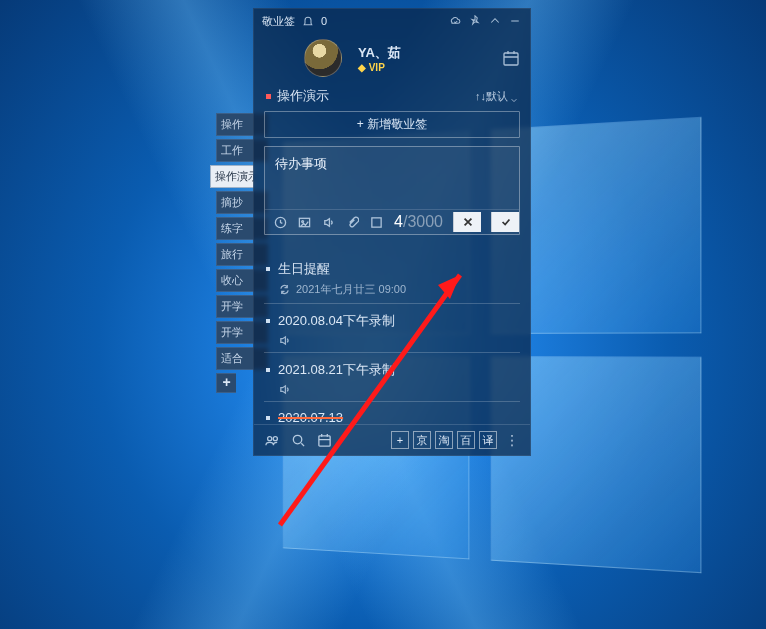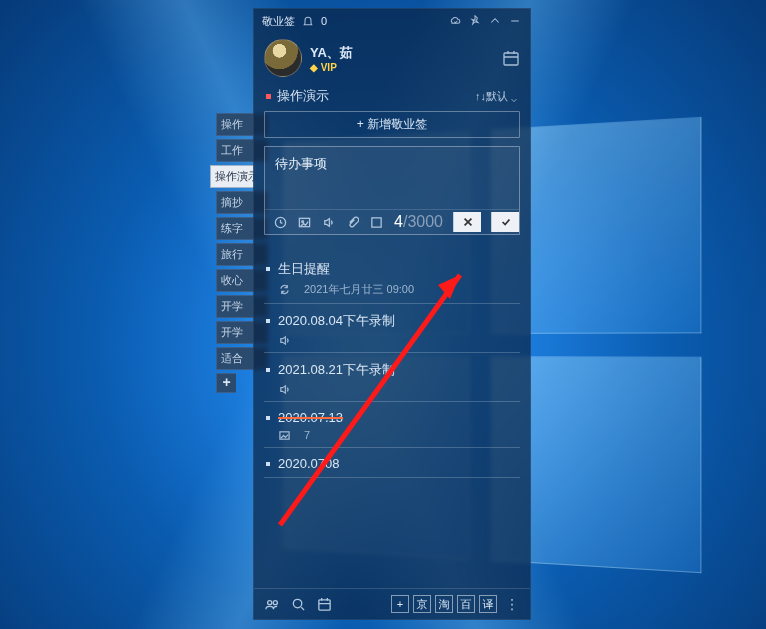--- a/index.html
+++ b/index.html
@@ -42,37 +42,37 @@
     position: relative; left: -6px; width: 44px;
     background: #e9eef5; color: #1b2a3e; border-color: #9fb2c8;
   }
   .side-tabs .tab.add {
     text-align: center; font-size: 14px; font-weight: bold; color: #dbe7f5;
     width: 20px; padding: 0 0 2px 0;
   }
 
   
   .app {
-    position: absolute; left: 253px; top: 8px; width: 278px; height: 612px;
+    position: absolute; left: 253px; top: 8px; width: 278px; height: 448px;
     background: rgba(10,38,72,.72);
     border: 1px solid rgba(255,255,255,.08);
     color: #dbe7f5;
     backdrop-filter: blur(2px);
     display: flex; flex-direction: column;
   }
   .titlebar {
     display: flex; align-items: center; gap: 6px;
     padding: 4px 8px; font-size: 11px; height: 24px;
   }
   .titlebar .spacer { flex: 1; }
   .tb-icon { width: 14px; height: 14px; display: inline-flex; align-items: center; justify-content: center; opacity: .8; cursor: pointer; }
   .tb-icon svg { width: 12px; height: 12px; stroke: #cfe0f2; fill: none; stroke-width: 1.4; }
 
   .profile {
-    display: flex; align-items: center; gap: 8px; padding: 6px 10px 8px 10px;
+    display: flex; align-items: center; gap: 16px; padding: 6px 10px 8px 10px; margin-left: 40px;
   }
   .avatar {
     width: 38px; height: 38px; border-radius: 50%;
     background: radial-gradient(circle at 40% 30%, #e8d9a4 0 20%, #7a6a3a 21% 55%, #2b2b2b 56% 100%);
     border: 1px solid rgba(255,255,255,.25);
   }
   .profile .uname { font-size: 13px; font-weight: 600; }
   .vip { color: #ffd44a; font-size: 10px; font-weight: bold; display: flex; align-items: center; gap: 3px; }
   .vip-gem { color: #ffd44a; }
   .cal-icon { margin-left: auto; width: 18px; height: 18px; opacity:.8; cursor:pointer; }
@@ -114,21 +114,21 @@
     display:inline-flex; align-items:center; justify-content:center;
     cursor:pointer; border-left:1px solid #c4ccd6;
   }
   .eb-btn svg { width:12px; height:12px; stroke:#333; stroke-width:2; fill:none; }
   .eb-btn:first-of-type { margin-left:6px; }
 
   .list { flex:1; overflow:hidden; padding: 0 10px; }
   .item { padding: 8px 2px 6px 2px; border-bottom:1px solid rgba(255,255,255,.2); }
   .item .row1 { display:flex; align-items:center; gap:8px; font-size:13px; }
   .item .bullet { width:4px; height:4px; background:#cfe0f2; border-radius:0; }
-  .item .meta { display:flex; align-items:center; gap:14px; font-size:11px; color:#9fb6cf; padding: 4px 0 0 12px;}
+  .item .meta { display:flex; align-items:center; gap:6px; font-size:11px; color:#9fb6cf; padding: 4px 0 0 12px;}
   .meta-icon { width:12px; height:12px; display:inline-flex; align-items:center; justify-content:center;}
   .meta-icon svg { width:11px; height:11px; stroke:#9fb6cf; fill:none; stroke-width:1.4;}
   .strike { text-decoration: line-through; text-decoration-color: #ff6a3c; text-decoration-thickness:1.5px;}
 
   .bottom-bar {
     display:flex; align-items:center; gap:10px; padding:6px 10px;
     border-top:1px solid rgba(255,255,255,.15); font-size:12px;
   }
   .bb-left { display:flex; gap:10px; }
   .bb-icon { width:16px;height:16px; display:inline-flex; align-items:center; justify-content:center; cursor:pointer; opacity:.85;}

